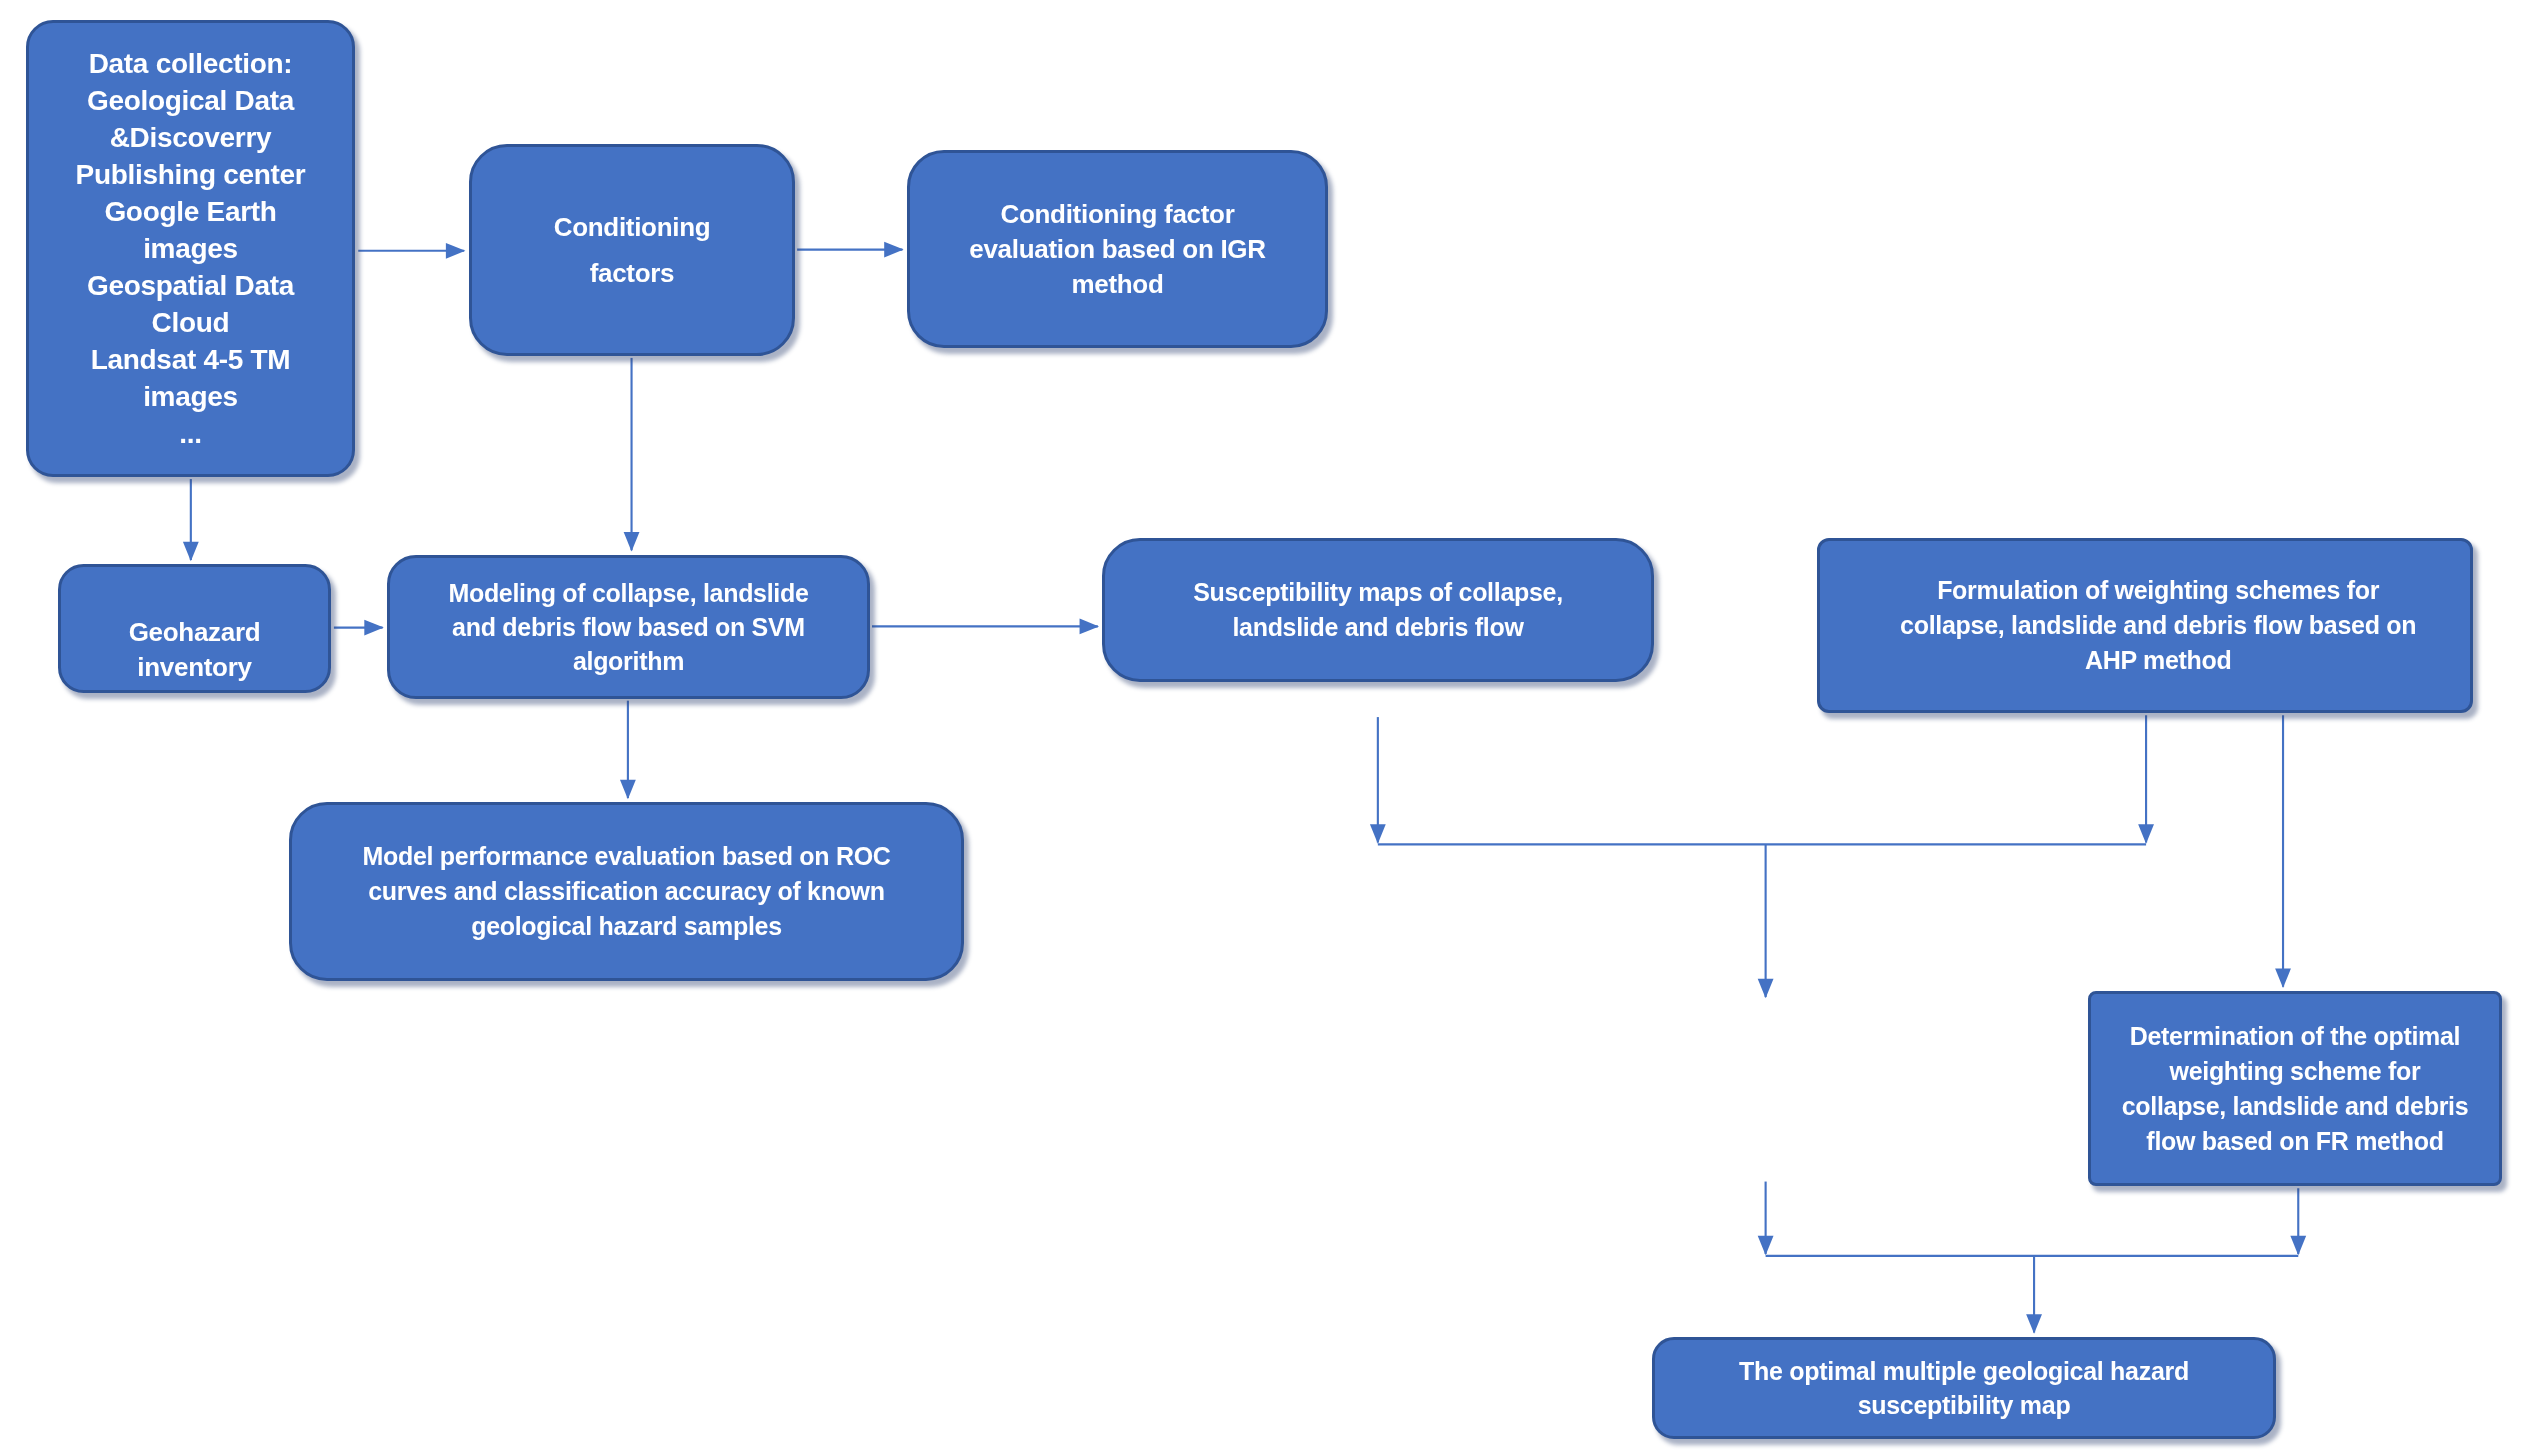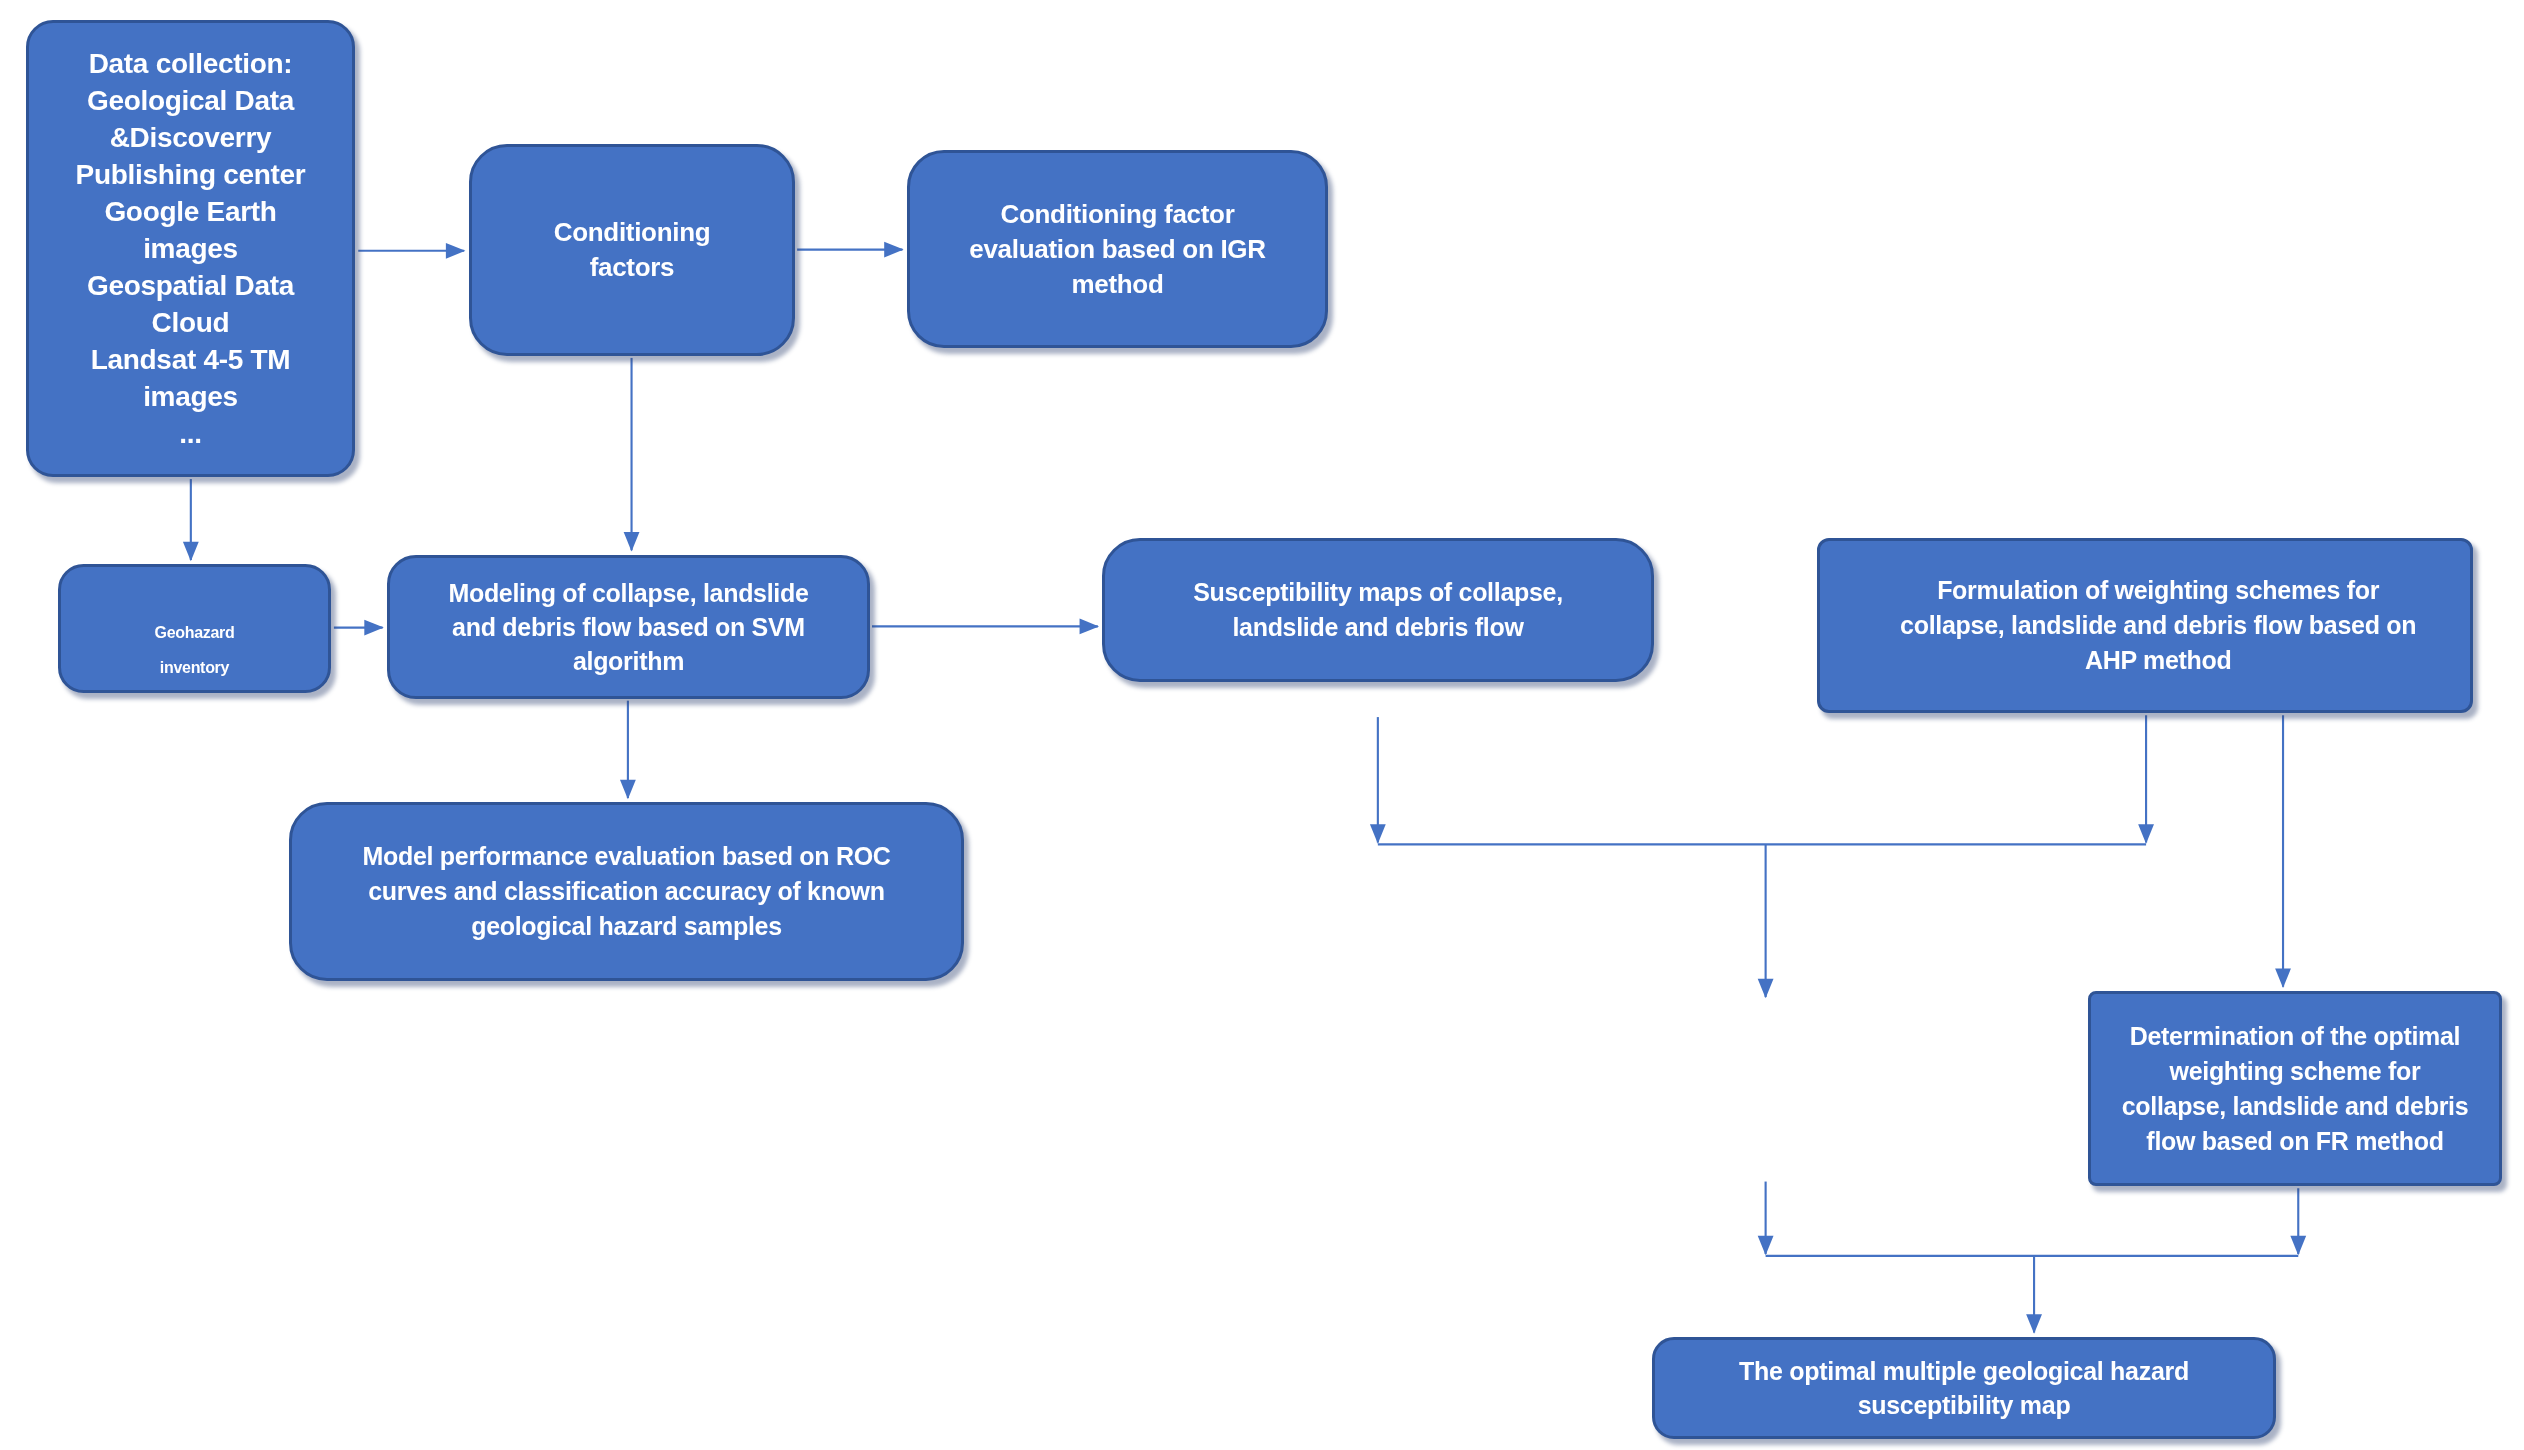--- a/index.html
+++ b/index.html
@@ -86,30 +86,30 @@
 Publishing center
 Google Earth
 images
 Geospatial Data
 Cloud
 Landsat 4-5 TM
 images
 ...</span>
       </div>
       <div class="flow-node" style="left: 469px; top: 144px; width: 326px; height: 212px; border-radius: 38px; background: rgb(68, 114, 196); border-color: rgb(47, 84, 150); color: rgb(255, 255, 255);">
-        <span class="node-label" style="font-size: 26px; line-height: 35px;">Conditioning
+        <span class="node-label" style="font-size: 26px; line-height: 46px;">Conditioning
 factors</span>
       </div>
       <div class="flow-node" style="left: 907px; top: 150px; width: 421px; height: 198px; border-radius: 37px; background: rgb(68, 114, 196); border-color: rgb(47, 84, 150); color: rgb(255, 255, 255);">
         <span class="node-label" style="font-size: 26px; line-height: 35px;">Conditioning factor
 evaluation based on IGR
 method</span>
       </div>
       <div class="flow-node" style="left: 58px; top: 564px; width: 273px; height: 129px; border-radius: 25.6px; background: rgb(68, 114, 196); border-color: rgb(47, 84, 150); color: rgb(255, 255, 255);">
-        <span class="node-label" style="font-size: 16px; line-height: 35px; margin-top: 42px;">Geohazard
+        <span class="node-label" style="font-size: 26px; line-height: 35px; margin-top: 42px;">Geohazard
 inventory</span>
       </div>
       <div class="flow-node" style="left: 387px; top: 555px; width: 483px; height: 144px; border-radius: 29px; background: rgb(68, 114, 196); border-color: rgb(47, 84, 150); color: rgb(255, 255, 255);">
         <span class="node-label" style="font-size: 25px; line-height: 34px;">Modeling of collapse, landslide
 and debris flow based on SVM
 algorithm</span>
       </div>
       <div class="flow-node" style="left: 1102px; top: 538px; width: 552px; height: 144px; border-radius: 38px; background: rgb(68, 114, 196); border-color: rgb(47, 84, 150); color: rgb(255, 255, 255);">
         <span class="node-label" style="font-size: 25px; line-height: 35px;">Susceptibility maps of collapse,
 landslide and debris flow</span>

